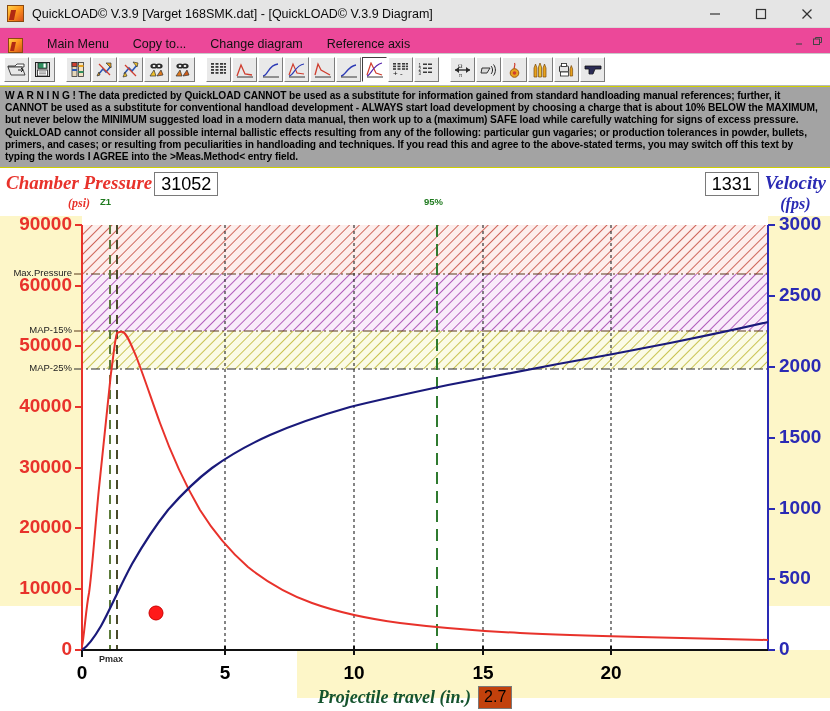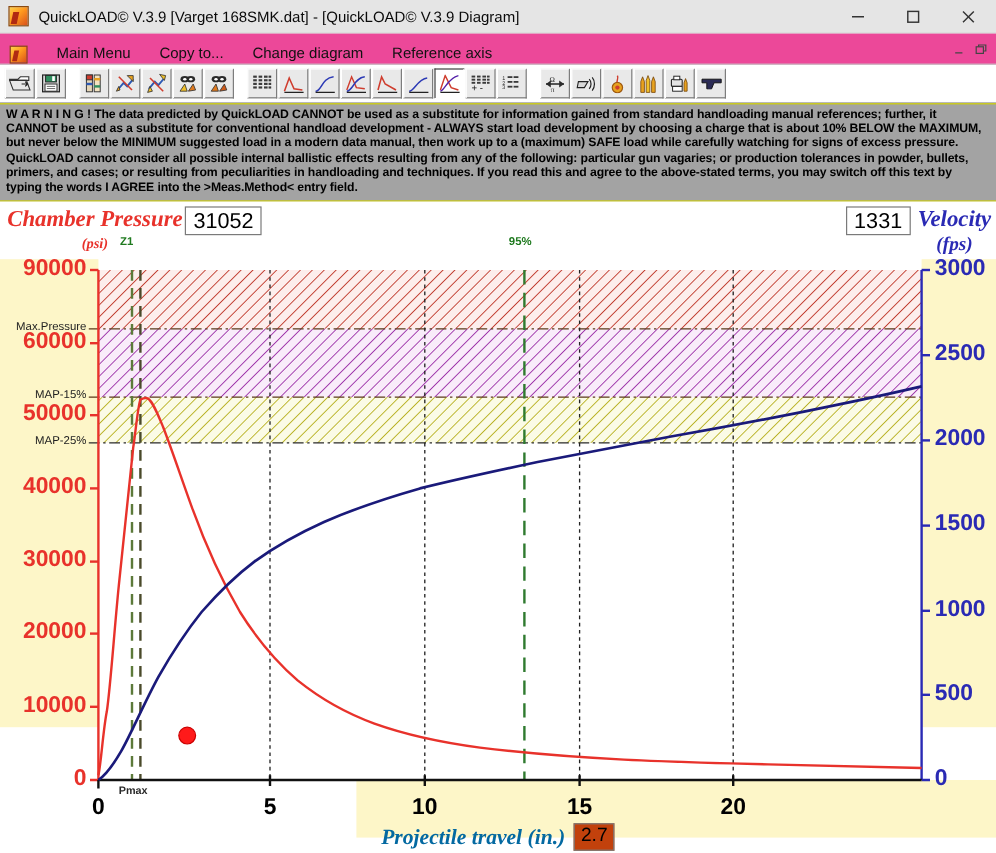--- a/index.html
+++ b/index.html
@@ -136,21 +136,21 @@
   .pmax-lab {
     position:absolute; font-size:9px; font-weight:bold; color:#2a2a2a;
   }
 
   .xtitle-row {
     position:absolute; left:0; width:830px; display:flex;
     align-items:center; justify-content:center; gap:7px;
   }
   .xtitle {
     font-family:"Liberation Serif", serif; font-style:italic; font-weight:bold;
-    font-size:18px; color:#0369a1;
+    font-size:18px; color:#14532d;
   }
   .xvalbox {
     border:1px solid #7a7a7a; background:#c2410c; font-size:16px; color:#000;
     padding:0 5px 1px 5px; line-height:20px;
   }
 </style>
 </head>
 <body>
 
 <div class="titlebar">

